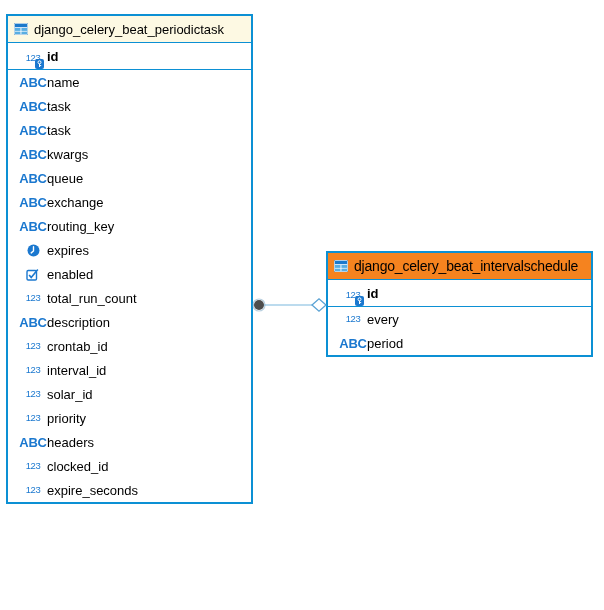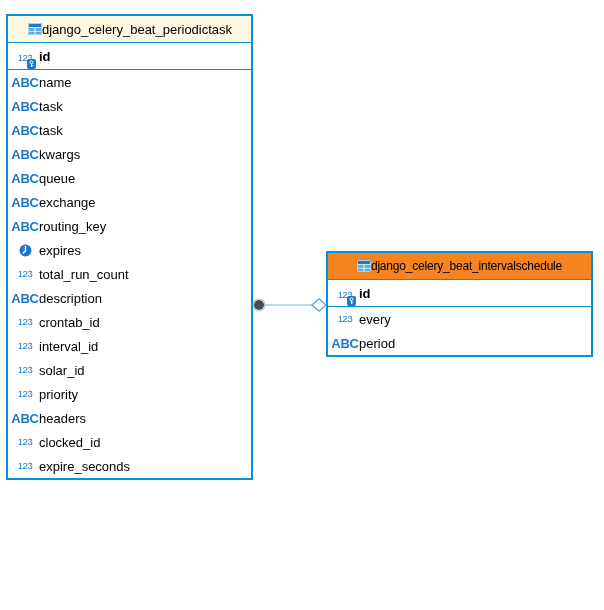--- a/index.html
+++ b/index.html
@@ -9,31 +9,31 @@
   html,body{margin:0;padding:0;}
   body{
     width:604px;height:610px;position:relative;background:#ffffff;
     font-family:"Liberation Sans",sans-serif;overflow:hidden;
   }
   .entity{
     position:absolute;background:#ffffff;border:2px solid var(--line);
     box-sizing:border-box;z-index:1;
   }
   .entity-header{
-    height:26px;display:flex;align-items:center;padding:0 20px;
+    height:26px;display:flex;align-items:center;gap:6px;padding:0 6px;
     border-bottom:1px solid var(--line);font-size:13px;color:#000;
     white-space:nowrap;overflow:hidden;
   }
-  #entity-1 .entity-header{font-size:12px;letter-spacing:-0.2px;justify-content:center;}
+  #entity-1 .entity-header{font-size:14px;letter-spacing:-0.2px;}
   .table-icon{flex:0 0 auto;display:flex;align-items:center;}
   .entity-title{flex:0 0 auto;}
   .key-section{border-bottom:1px solid var(--line);}
   .row{
     height:24px;display:flex;align-items:center;gap:4px;padding-left:7px;
-    font-size:13px;color:#000;white-space:nowrap;
+    font-size:13px;color:#000;white-space:nowrap;margin-left:8px;
   }
   .key-section .row{height:26px;}
   .key-section .label{font-weight:bold;}
   .type-icon{
     flex:0 0 20px;width:20px;display:flex;align-items:center;justify-content:center;
     position:relative;
   }
   .abc{
     font-size:13px;font-weight:bold;color:var(--icon-blue);
     letter-spacing:-0.2px;line-height:1;
@@ -133,20 +133,29 @@
         <span class="type-icon">
           <svg width="13" height="13" viewBox="0 0 13 13">
             <circle cx="6.5" cy="6.5" r="6" fill="#1b78cf"></circle>
             <path d="M6.5 7 L6.5 2.7 M6.5 7 L4.2 8.9" stroke="#fff" stroke-width="1.4" fill="none" stroke-linecap="round"></path>
           </svg>
         </span>
         <span class="label">expires</span>
       </div>
       <div class="row">
         <span class="type-icon">
+          <svg width="14" height="13" viewBox="0 0 14 13" style="overflow:visible">
+            <rect x="1" y="2.5" width="9.5" height="9.5" rx="1.2" fill="#fff" stroke="#1b78cf" stroke-width="1.4"></rect>
+            <path d="M3.1 7 L5.2 9.4 L11.8 1.6" stroke="#1b78cf" stroke-width="1.6" fill="none"></path>
+          </svg>
+        </span>
+        <span class="label">enabled</span>
+      </div>
+      <div class="row">
+        <span class="type-icon">
           <span class="n123">123</span>
         </span>
         <span class="label">total_run_count</span>
       </div>
       <div class="row">
         <span class="type-icon">
           <span class="abc">ABC</span>
         </span>
         <span class="label">description</span>
       </div>

